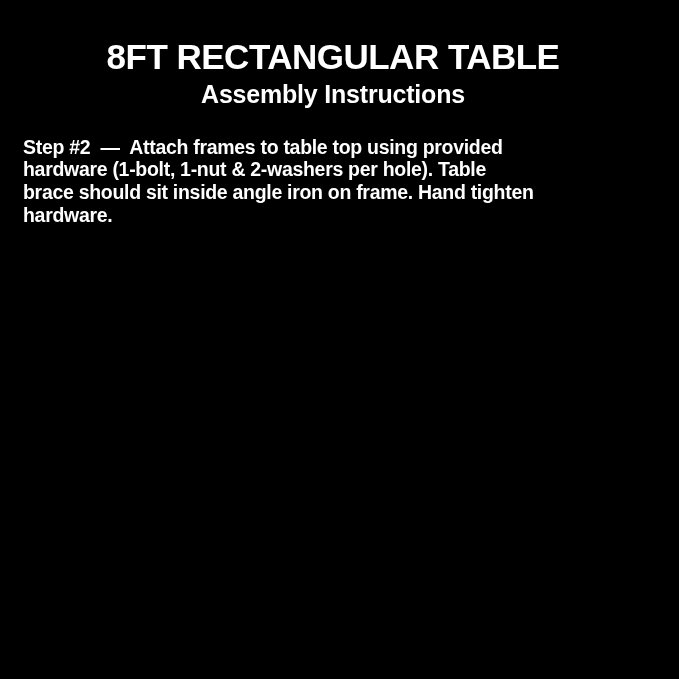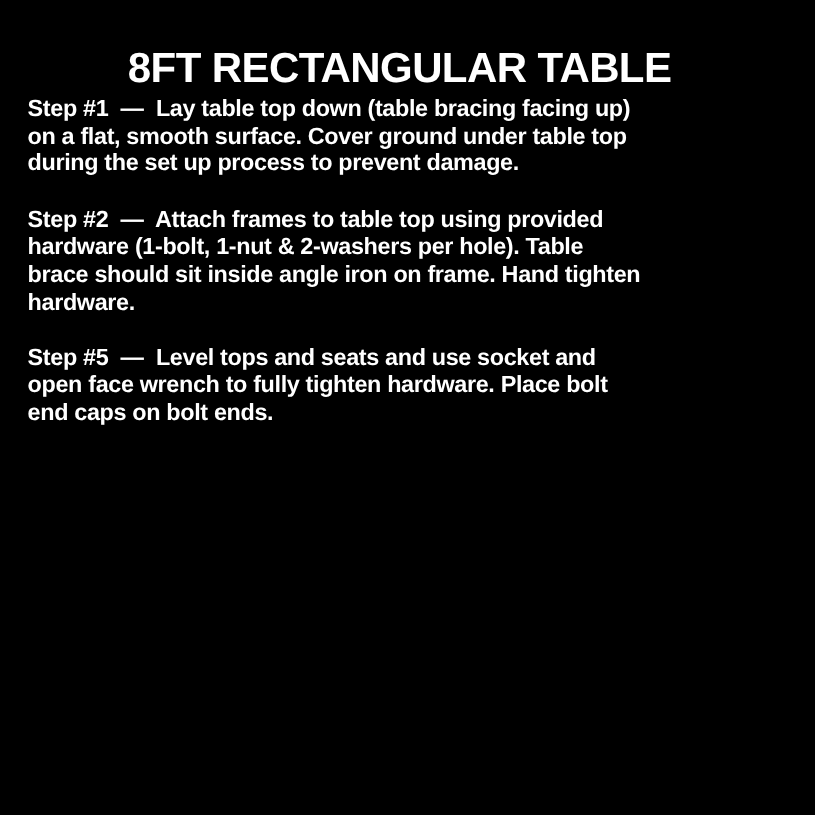--- a/index.html
+++ b/index.html
@@ -44,26 +44,21 @@
     letter-spacing:-0.3px;
     margin:0 0 24px 0;
     white-space:pre-wrap;
   }
 </style>
 </head>
 <body>
 
 <div class="page">
   <h1 class="title">8FT RECTANGULAR TABLE</h1>
+  <h2 class="subtitle">Assembly Instructions</h2>
 
   <div>
-    <p class="step">Step #1  —  Lay table top down (table bracing facing up)
-on a flat, smooth surface. Cover ground under table top
-during the set up process to prevent damage.</p>
     <p class="step">Step #2  —  Attach frames to table top using provided
 hardware (1-bolt, 1-nut &amp; 2-washers per hole). Table
 brace should sit inside angle iron on frame. Hand tighten
 hardware.</p>
-    <p class="step">Step #5  —  Level tops and seats and use socket and
-open face wrench to fully tighten hardware. Place bolt
-end caps on bolt ends.</p>
   </div>
 </div>
 
 </body></html>

